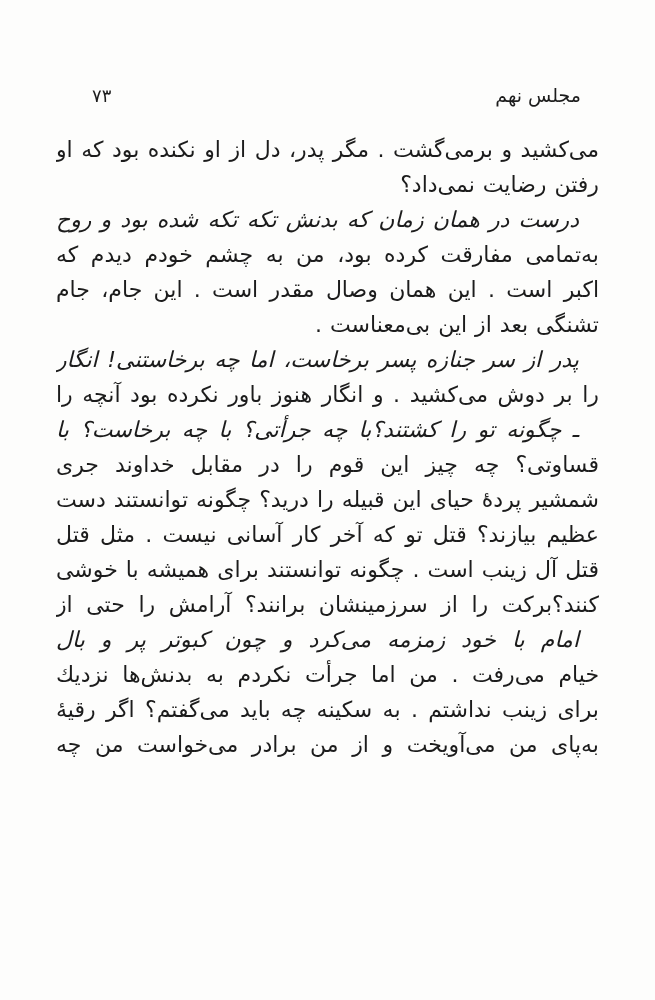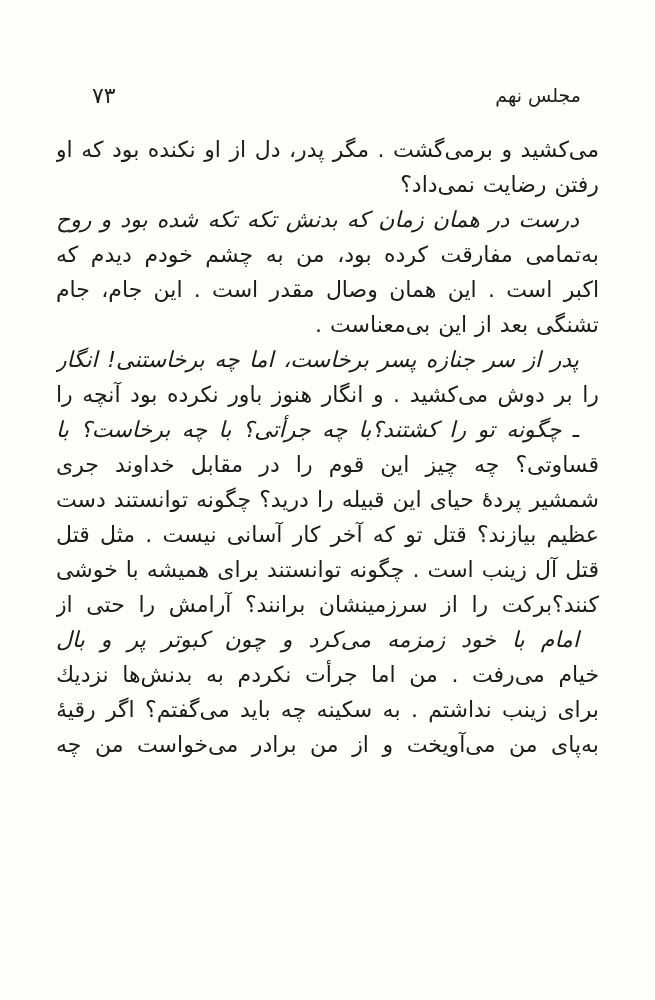--- a/index.html
+++ b/index.html
@@ -29,21 +29,21 @@
     align-items: center;
     direction: rtl;
     font-size: 19px;
   }
   .section-title {
     padding-right: 18px;
     letter-spacing: 0;
   }
   .page-number {
     padding-left: 36px;
-    font-size: 22px;
+    font-size: 18px;
   }
   .text-block {
     position: absolute;
     top: 132px;
     right: 56px;
     left: 56px;
     direction: rtl;
   }
   .line {
     direction: rtl;

